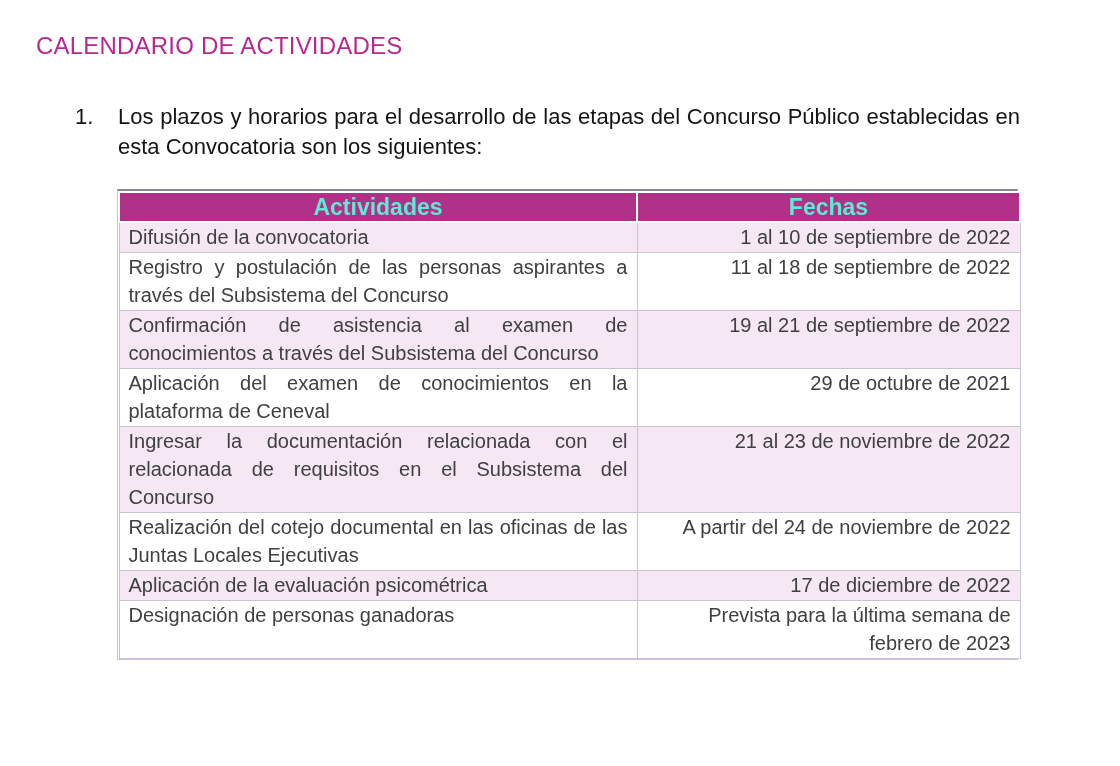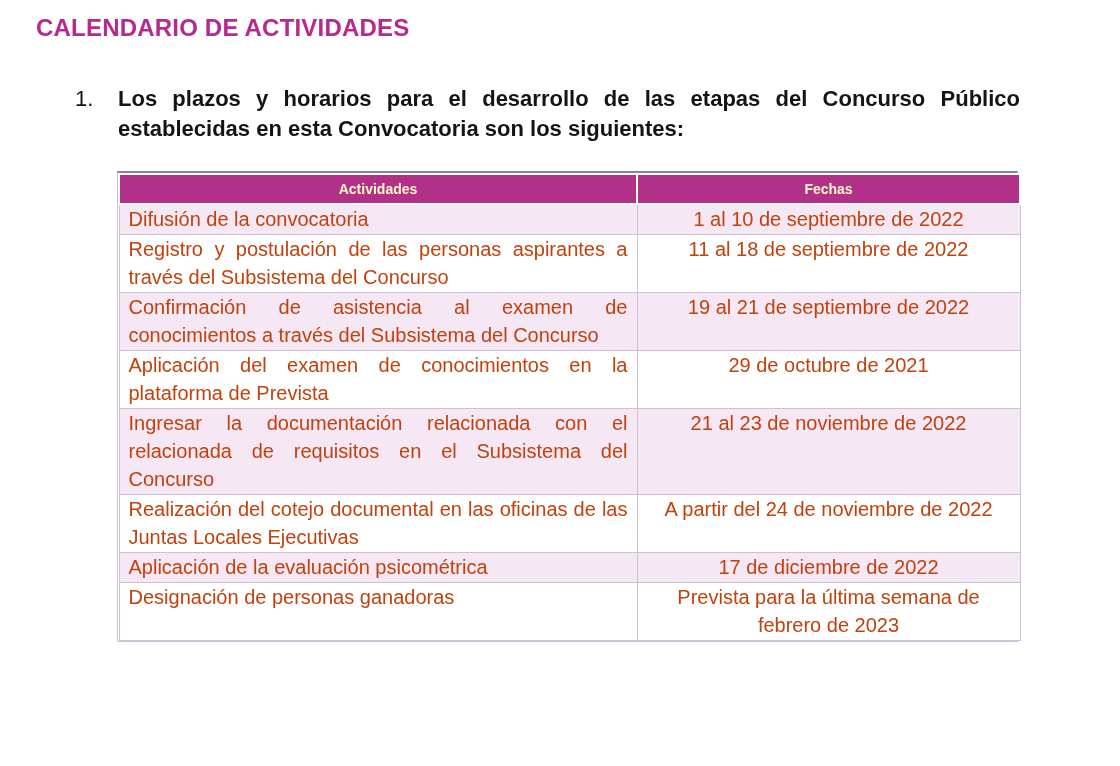--- a/index.html
+++ b/index.html
@@ -7,79 +7,78 @@
   body {
     width: 1120px;
     height: 766px;
     font-family: "Liberation Sans", "DejaVu Sans", sans-serif;
     color: #1a1a1a;
     overflow: hidden;
     position: relative;
   }
 
   .page-title {
-    margin: 14px 0 0 36px;
+    margin: 32px 0 0 36px;
     font-size: 24px;
-    font-weight: bold;
+    font-weight: normal;
     letter-spacing: 0.2px;
     color: #b7298e;
   }
 
   .intro {
     display: flex;
     margin: 42px 0 0 75px;
     width: 945px;
     font-size: 22px;
     line-height: 30px;
     color: #141414;
   }
   .intro .num {
     width: 43px;
     flex: 0 0 43px;
   }
   .intro .intro-text {
     flex: 1;
     text-align: justify;
-    font-weight: bold;
   }
 
   .table-wrap {
     margin: 27px 0 0 117px;
     width: 901px;
     border: 1px solid #cbc2d6;
     border-top: 2px solid #88878f;
     background: #ffffff;
   }
   table.cal {
     width: 100%;
     border-collapse: collapse;
     table-layout: fixed;
   }
   table.cal th {
     background: #b13189;
-    color: #fef9c3;
-    font-size: 14px;
+    color: #5eead4;
+    font-size: 23px;
     font-weight: bold;
     line-height: 26px;
     text-align: center;
     padding: 1px 4px;
     border: 2px solid #ffffff;
   }
   table.cal .col-act { width: 518px; }
   table.cal .col-fec { width: 383px; }
   table.cal td {
     border: 1px solid #cbc2d6;
     font-size: 20px;
     line-height: 28px;
     vertical-align: top;
     padding: 0px 9px 1px 9px;
-    color: #c2410c;
+    color: #404040;
   }
   table.cal td.act { text-align: justify; }
-  table.cal td.date { text-align: center; margin-left: 16px; }
+  table.cal td.date { text-align: right; margin-left: 16px; }
   table.cal tbody tr:nth-child(odd) td { background: #f6e7f5; }
   table.cal tbody tr:nth-child(even) td { background: #ffffff; }
 </style>
 </head>
 <body>
 
 <h1 class="page-title">CALENDARIO DE ACTIVIDADES</h1>
 
 <div class="intro">
   <span class="num">1.</span>
@@ -101,21 +100,21 @@
       </tr>
       <tr>
         <td class="act">Registro y postulación de las personas aspirantes a través del Subsistema del Concurso</td>
         <td class="date">11 al 18 de septiembre de 2022</td>
       </tr>
       <tr>
         <td class="act">Confirmación de asistencia al examen de conocimientos a través del Subsistema del Concurso</td>
         <td class="date">19 al 21 de septiembre de 2022</td>
       </tr>
       <tr>
-        <td class="act">Aplicación del examen de conocimientos en la plataforma de Prevista</td>
+        <td class="act">Aplicación del examen de conocimientos en la plataforma de Ceneval</td>
         <td class="date">29 de octubre de 2021</td>
       </tr>
       <tr>
         <td class="act">Ingresar la documentación relacionada con el relacionada de requisitos en el Subsistema del Concurso</td>
         <td class="date">21 al 23 de noviembre de 2022</td>
       </tr>
       <tr>
         <td class="act">Realización del cotejo documental en las oficinas de las Juntas Locales Ejecutivas</td>
         <td class="date">A partir del 24 de noviembre de 2022</td>
       </tr>

